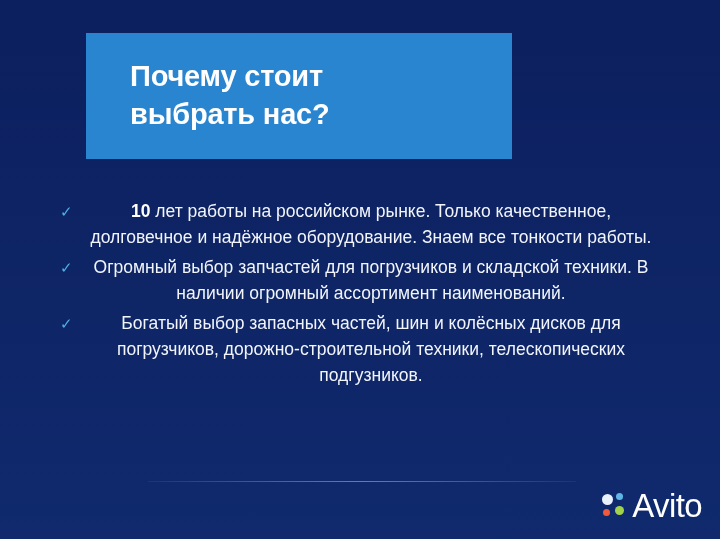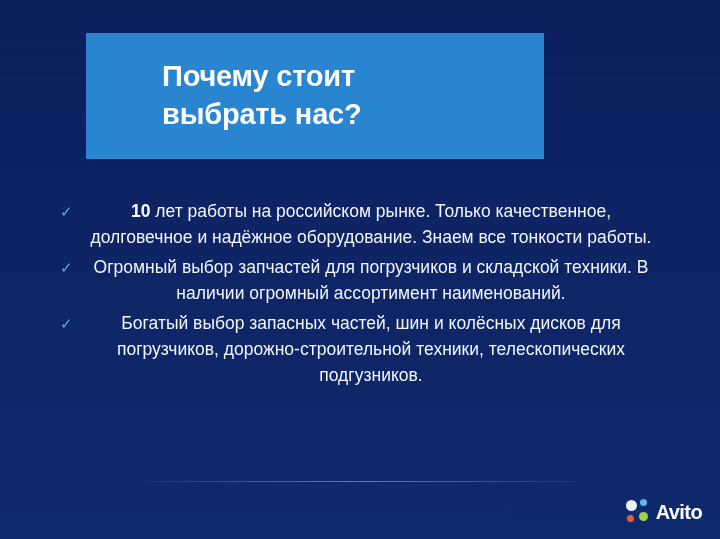--- a/index.html
+++ b/index.html
@@ -21,21 +21,20 @@
   }
   .title-box {
     position: absolute;
     left: 86px;
     top: 33px;
     width: 426px;
     height: 126px;
     background: #2a85d0;
     display: flex;
     align-items: center;
-    padding-left: 32px;
   }
   .title-text {
     color: #ffffff;
     font-size: 29px;
     font-weight: bold;
     line-height: 1.30;
     padding-left: 44px;
     letter-spacing: -0.2px;
     white-space: pre-line;
   }
@@ -95,22 +94,22 @@
     position: absolute;
     border-radius: 50%;
     display: block;
   }
   .d1 { width: 11px; height: 11px; left: 0px;  top: 1px;  background: #e9f1fb; }
   .d2 { width: 7px;  height: 7px;  left: 14px; top: 0px;  background: #5fb6e6; }
   .d3 { width: 7px;  height: 7px;  left: 1px;  top: 16px; background: #f05a3c; }
   .d4 { width: 9px;  height: 9px;  left: 13px; top: 13px; background: #a2d24a; }
   .avito-word {
     color: #ffffff;
-    font-size: 20px;
-    font-weight: bold;
+    font-size: 33px;
+    font-weight: normal;
     letter-spacing: -0.6px;
   }
 </style>
 </head>
 <body>
 
 <div class="slide">
 
   <div class="title-box">
     <div class="title-text">Почему стоит

